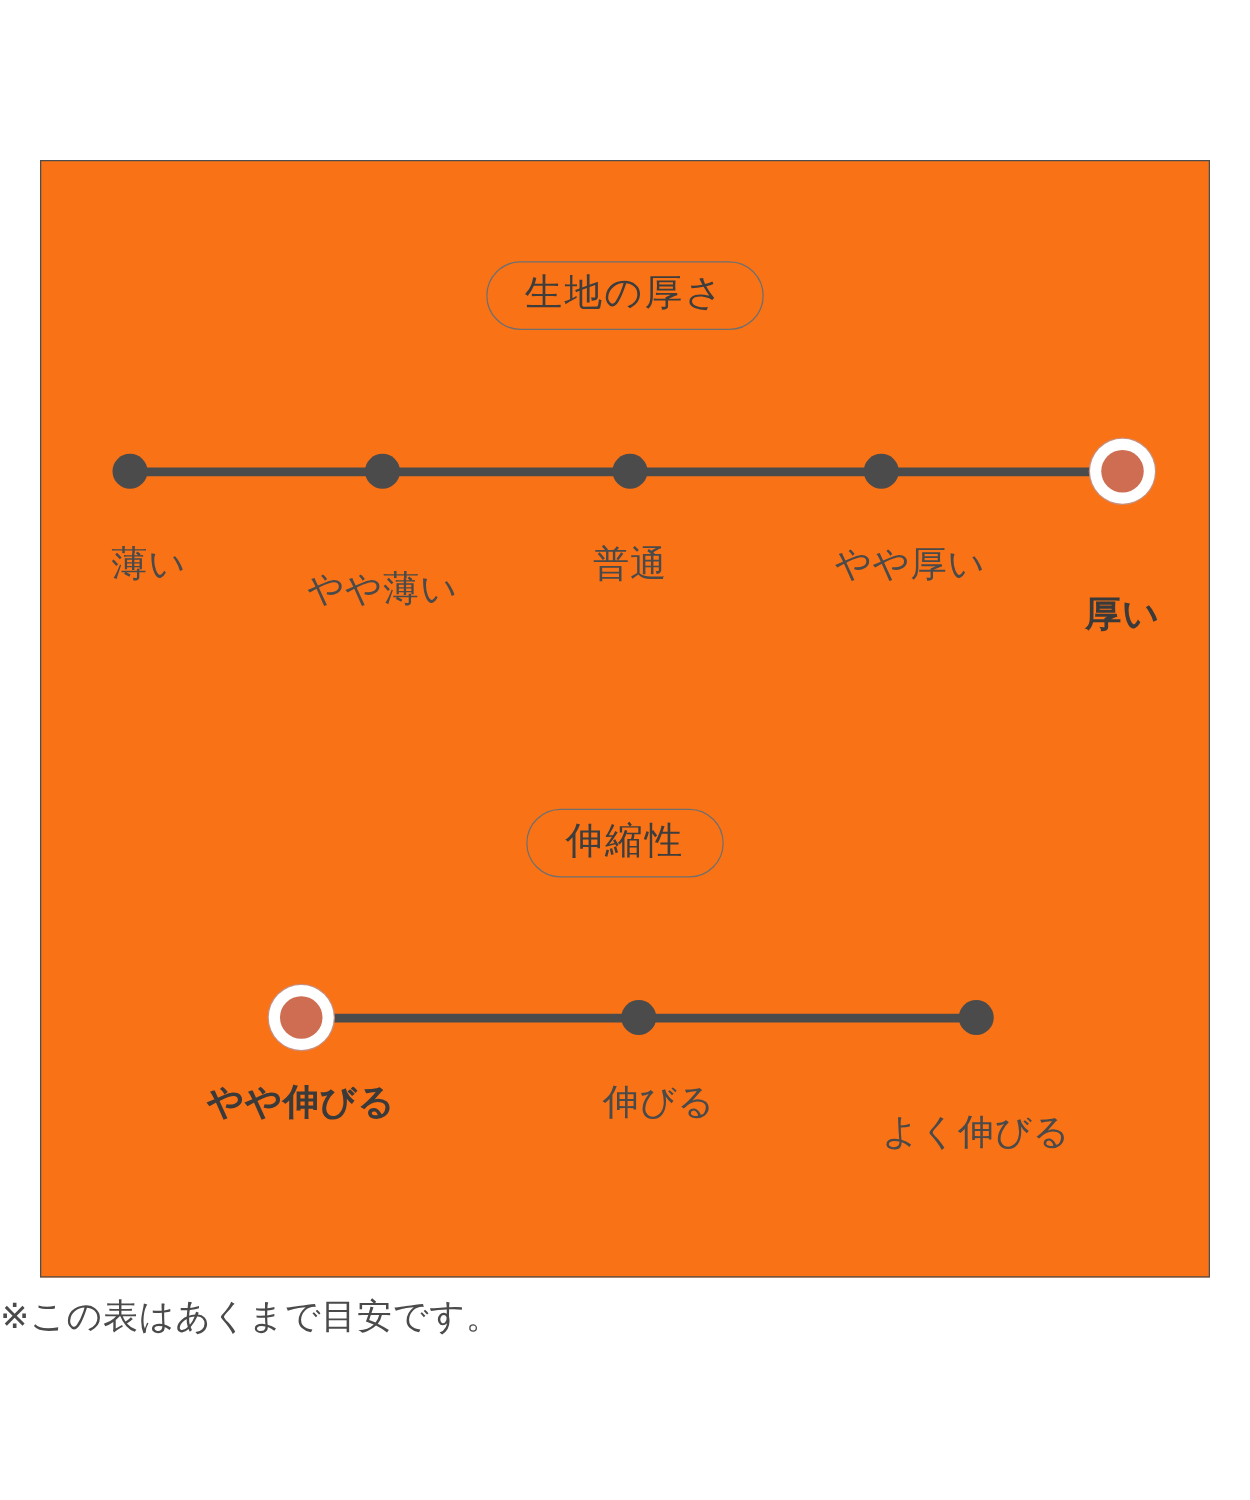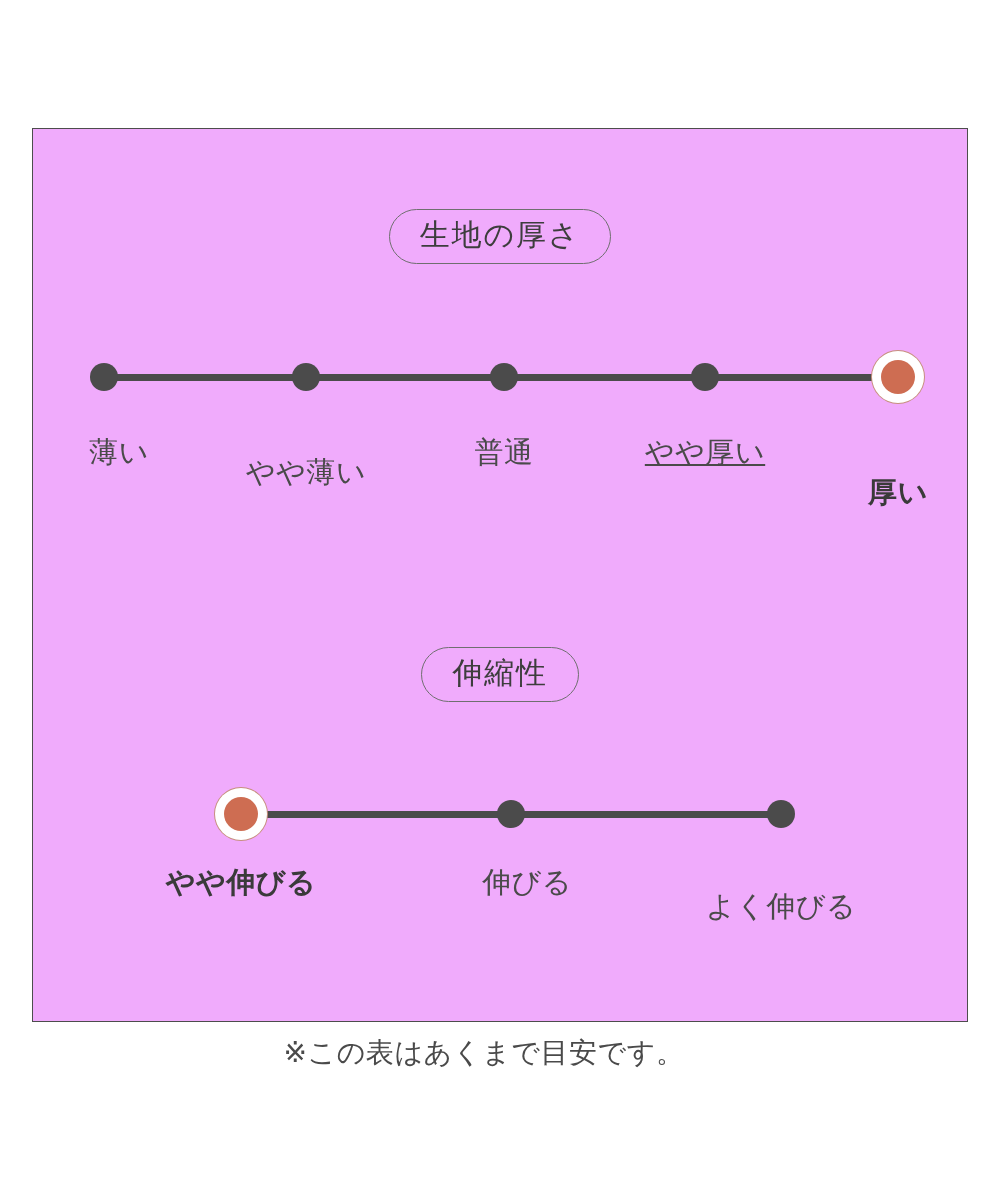--- a/index.html
+++ b/index.html
@@ -18,21 +18,21 @@
 
   
   #spec-frame {
     position: absolute;
     left: 32px;
     top: 128px;
     width: 936px;
     height: 894px;
     border: 1px solid #4d4d4d;
     box-sizing: border-box;
-    background: #f0abfc;
+    background: #f97316;
   }
 
   
   .section-pill-wrap {
     position: absolute;
     left: 0;
     width: 100%;
     text-align: center;
   }
   .section-pill {
@@ -101,21 +101,21 @@
     font-weight: bold;
     color: #3a3a3a;
   }
 
   
   #footnote {
     position: absolute;
     left: 0;
     top: 1034px;
     width: 968px;
-    text-align: center;
+    text-align: left;
     font-size: 28px;
     color: #4a4a4a;
     letter-spacing: 0.02em;
     font-family: "Liberation Sans", "DejaVu Sans", sans-serif;
   }
 </style>
 </head>
 <body>
 
 <div id="spec-frame">
@@ -130,21 +130,21 @@
     <div class="scale-dot" style="left:202px;"></div>
     <div class="scale-dot" style="left:400px;"></div>
     <div class="scale-dot" style="left:601px;"></div>
     <div class="scale-dot active" style="left:794px;"></div>
   </div>
 
   <div class="scale-labels" id="labels-thickness" style="left:71px; top:300px; width:794px;">
     <span class="scale-label" style="left:15px;">薄い</span>
     <span class="scale-label" style="left:202px;margin-top:20px;">やや薄い</span>
     <span class="scale-label" style="left:400px;">普通</span>
-    <span class="scale-label" style="left:601px;text-decoration:underline;">やや厚い</span>
+    <span class="scale-label" style="left:624px;">やや厚い</span>
     <span class="scale-label active" style="left:794px;margin-top:40px;">厚い</span>
   </div>
 
   <div class="section-pill-wrap" style="top:518px;">
     <span class="section-pill">伸縮性</span>
   </div>
 
   <div class="scale" id="scale-stretch" style="left:208px; top:655px; width:540px;">
     <div class="scale-track"></div>
     <div class="scale-dot active" style="left:0px;"></div>

